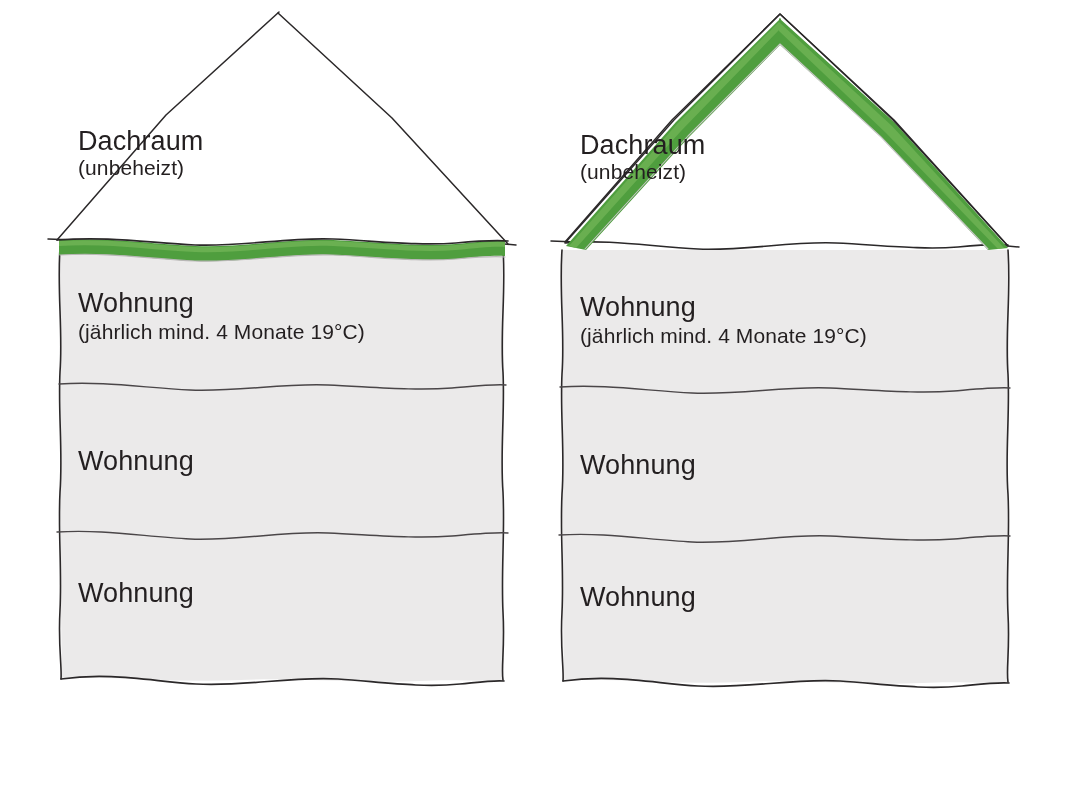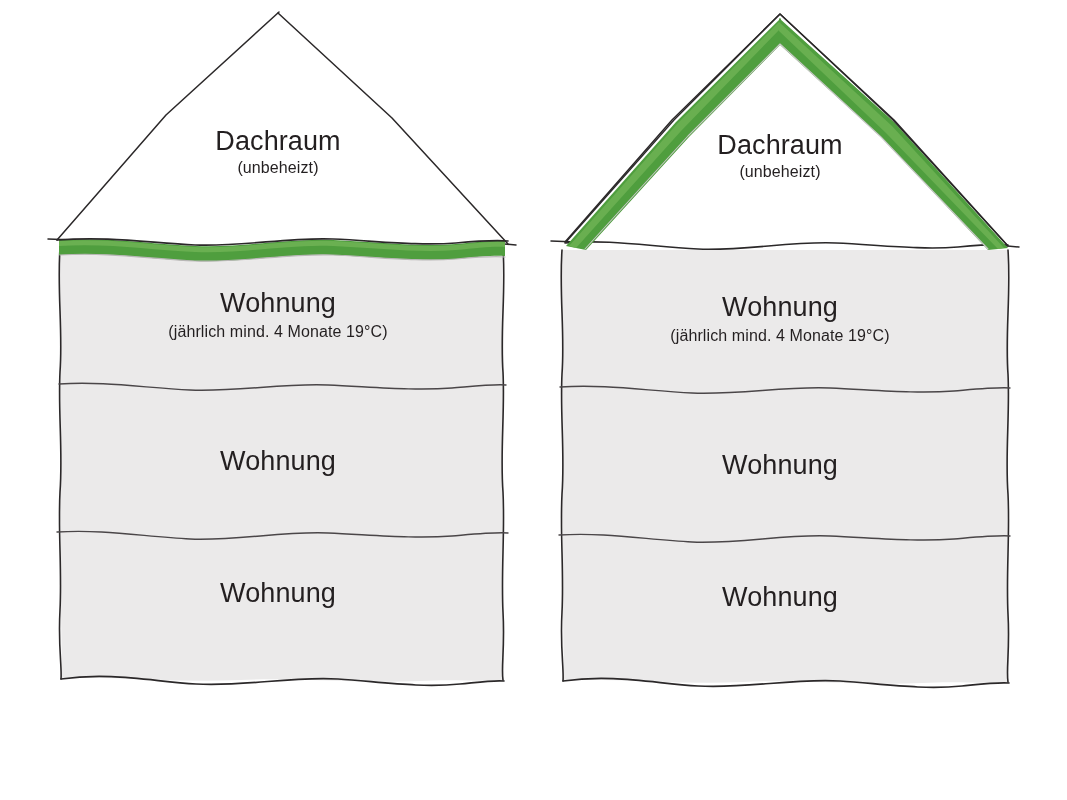--- a/index.html
+++ b/index.html
@@ -33,32 +33,32 @@
   .label-layer {
     position: absolute;
     left: 0;
     top: 0;
     width: 1067px;
     height: 800px;
     pointer-events: none;
   }
   .lbl {
     position: absolute;
-    text-align: center;
+    text-align: left;
     color: #231f20;
     white-space: nowrap;
     font-family: "Liberation Sans", sans-serif;
   }
   .lbl-title {
     font-size: 27px;
     line-height: 30px;
     letter-spacing: 0.1px;
   }
   .lbl-sub {
-    font-size: 16px;
+    font-size: 21px;
     line-height: 20px;
     letter-spacing: 0.1px;
   }
 </style>
 </head>
 <body>
 
 <div id="diagram-root">
 
   <svg class="scene" viewBox="0 0 1067 800" xmlns="http://www.w3.org/2000/svg">

